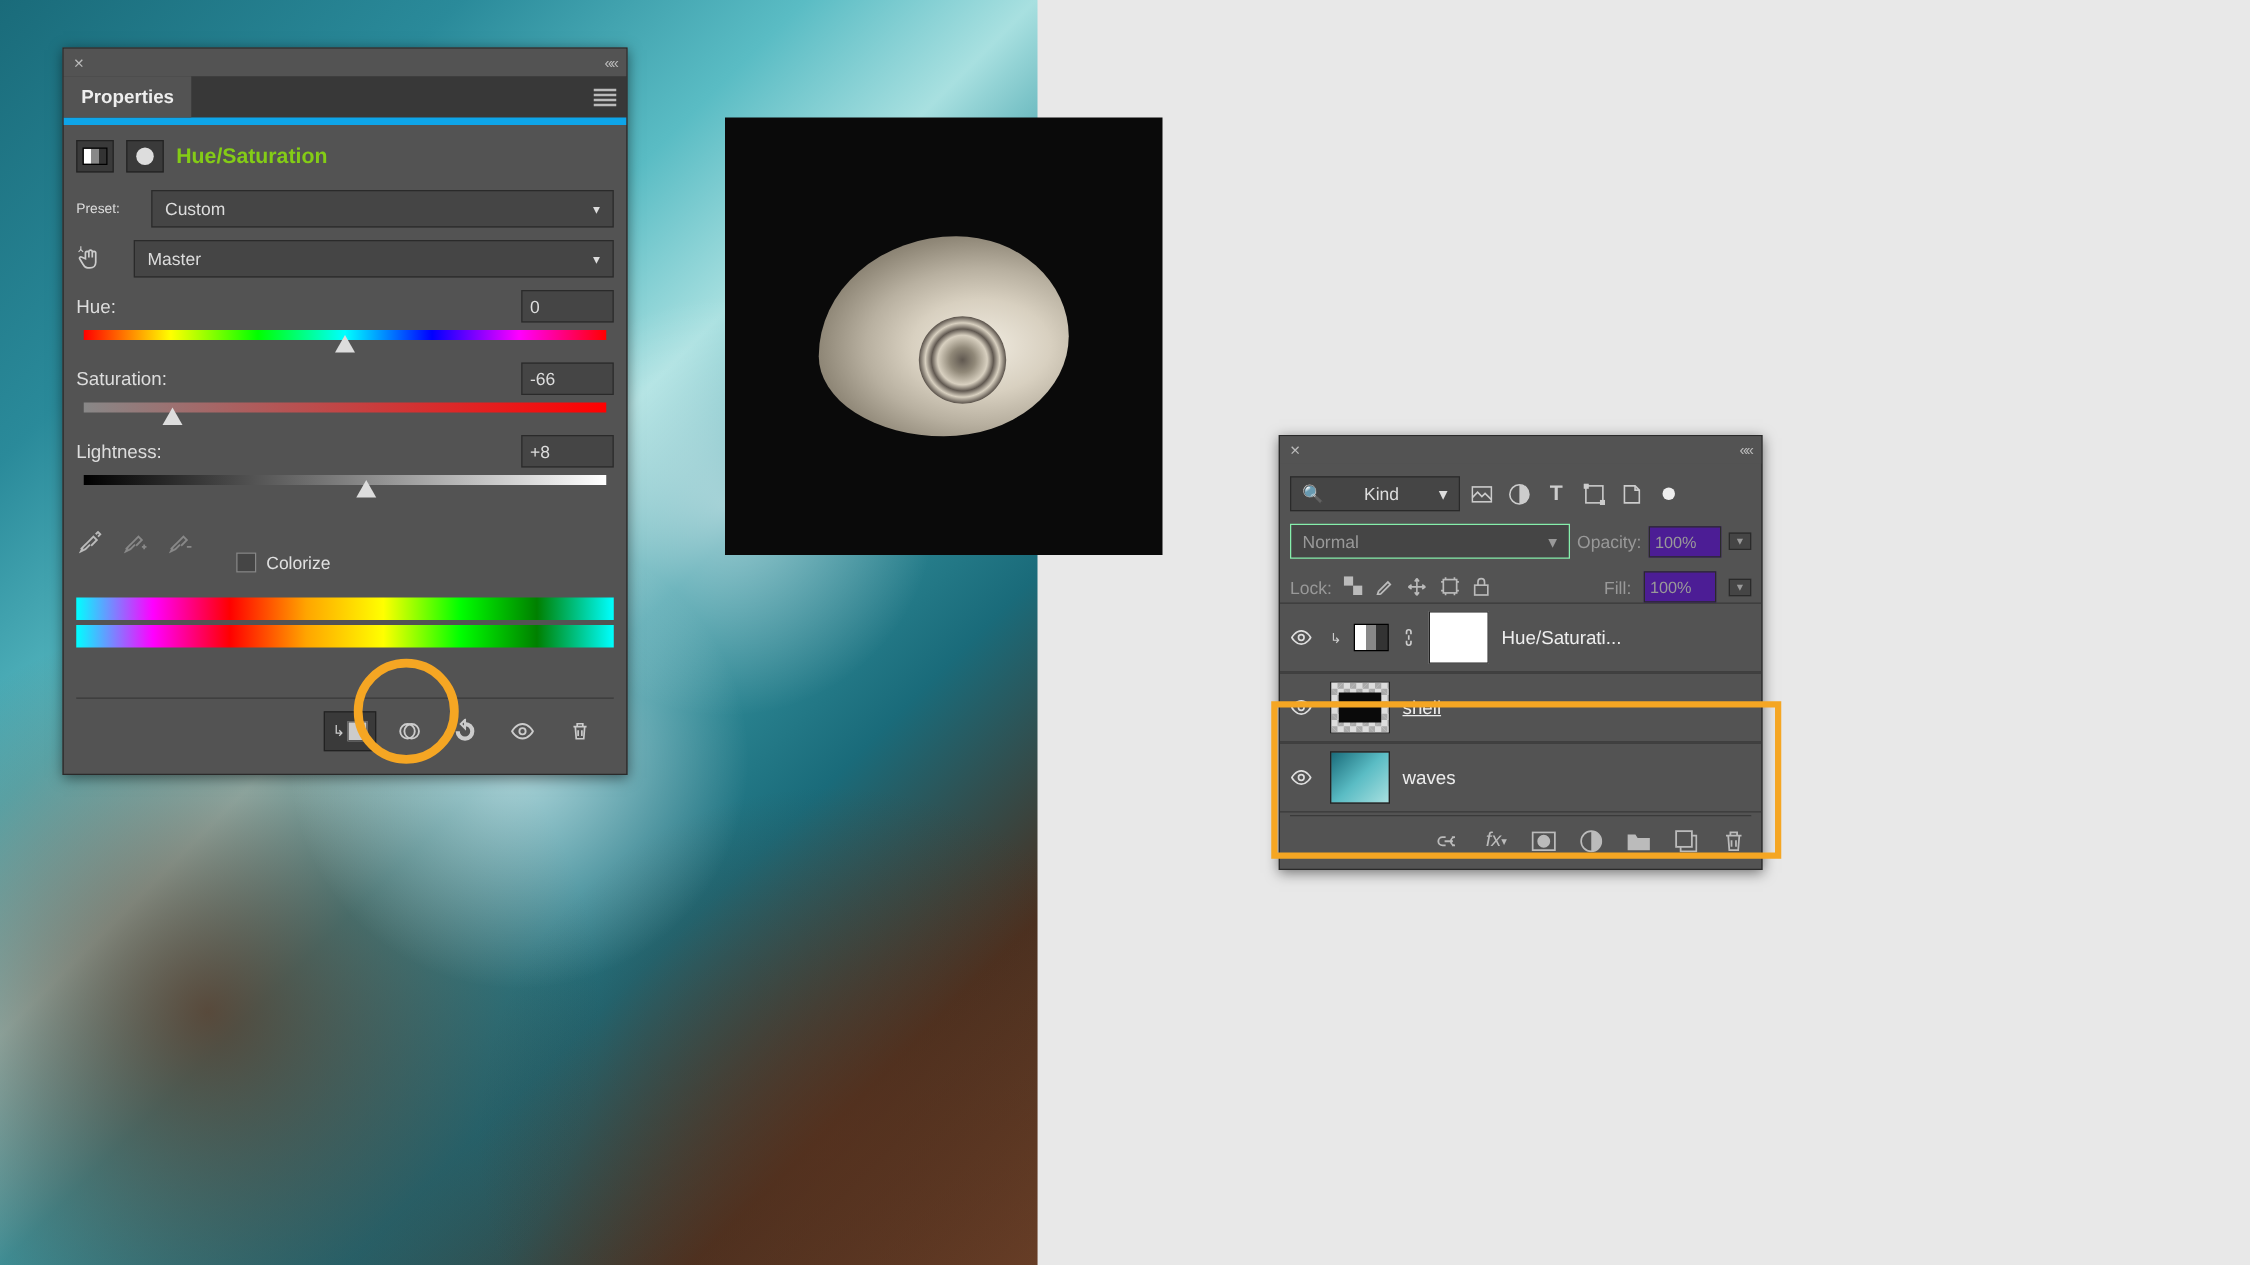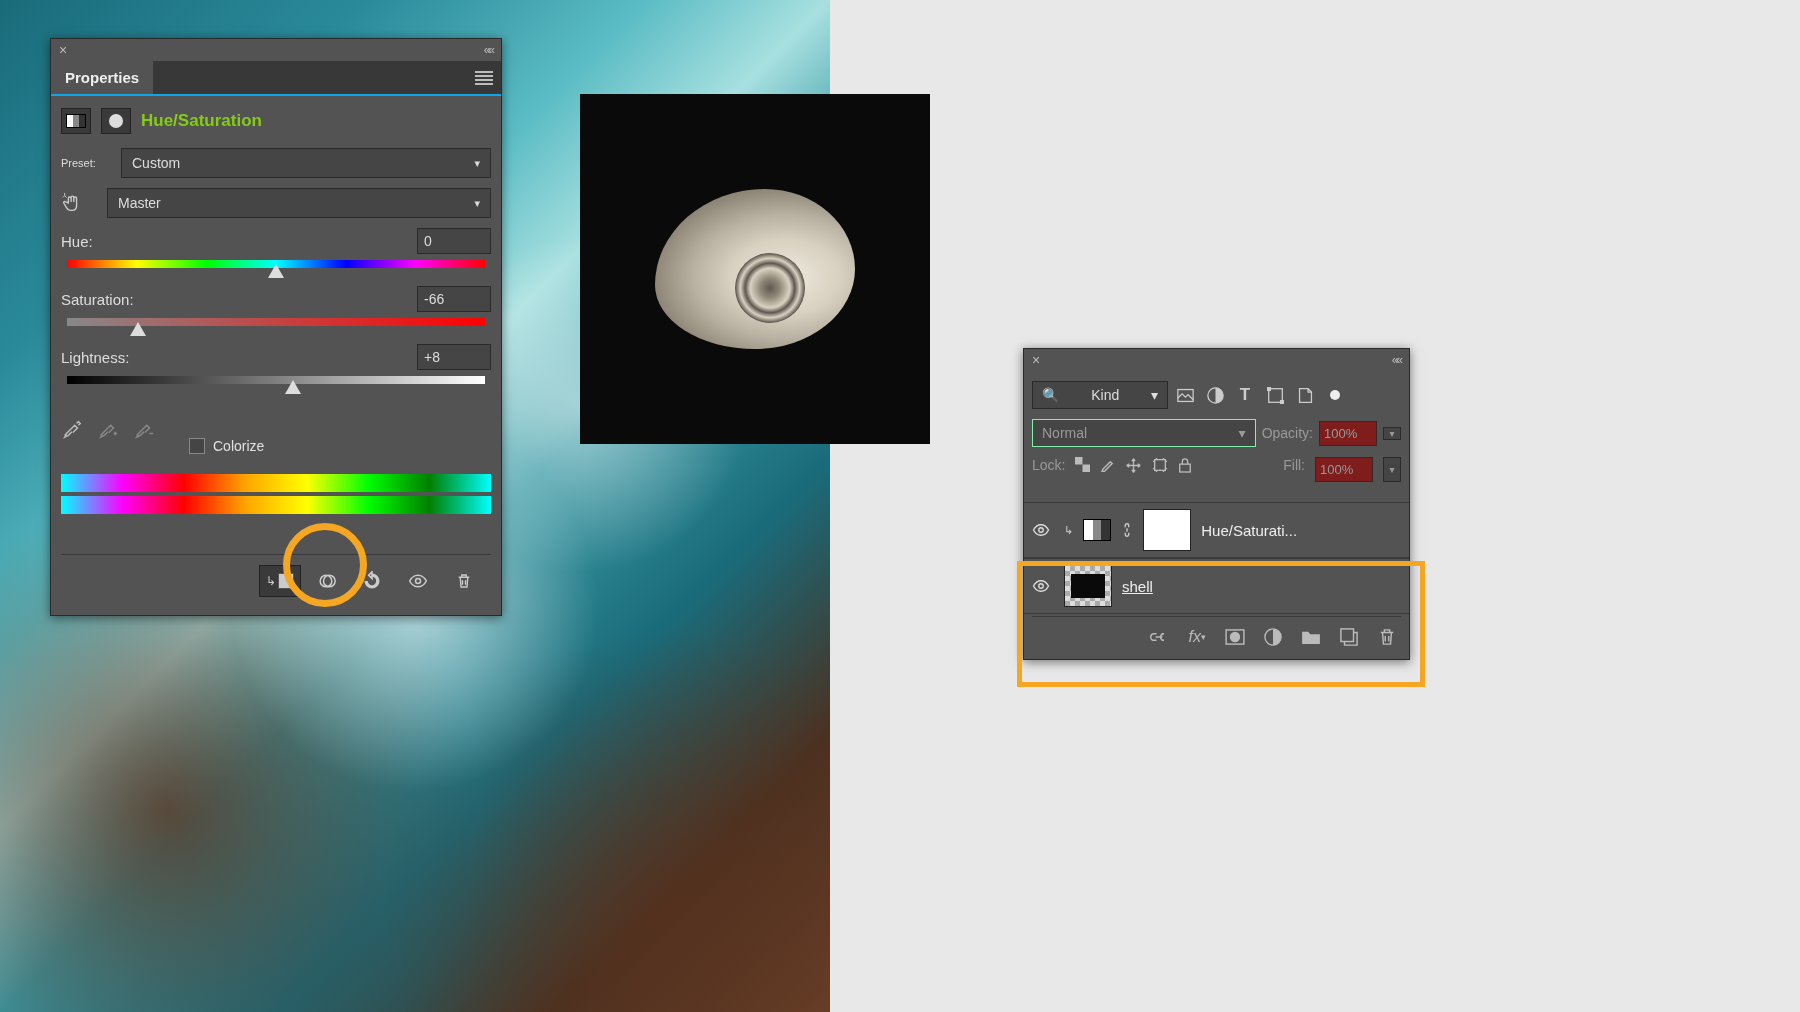--- a/index.html
+++ b/index.html
@@ -87,21 +87,21 @@
   padding: 0 8px;
 }
 .close-x { color: #bbb; font-size: 14px; cursor: pointer; }
 .collapse-chev { color: #bbb; font-size: 12px; letter-spacing: -2px; }
 .panel-tabs {
   display: flex;
   align-items: center;
   justify-content: space-between;
   background: #383838;
   padding-right: 8px;
-  border-bottom: 2px solid #0ea5e9;
+  border-bottom: 6px solid #0ea5e9;
 }
 .tab-active {
   background: #535353;
   padding: 8px 14px;
   color: #eee;
   font-size: 15px;
   font-weight: 600;
 }
 .menu-lines {
   width: 18px;
@@ -280,29 +280,29 @@
 .blend-select {
   flex: 1;
   background: #454545;
   border: 1px solid #86efac;
   padding: 5px 9px;
   display:flex;
   justify-content: space-between;
 }
 .pct-input {
   width: 48px;
-  background: #7f1d1d;
+  background: #4c1d95;
   border: 1px solid #2a2a2a;
   color: #999;
   padding: 4px 4px;
   font-size: 13px;
 }
 .mini-chev { width: 16px; border:1px solid #2a2a2a; background:#454545; font-size:10px; display:flex; align-items:center; justify-content:center; color:#999;}
 
-.lock-row { display: flex; gap: 10px; margin-bottom: 20px; color: #999; font-size: 14px;}
+.lock-row { display: flex; align-items: center; gap: 10px; margin-bottom: 0; color: #999; font-size: 14px;}
 .lock-icons { display: flex; gap: 10px; flex:1; color:#bbb; }
 
 .layer-list { margin: 0 -8px; }
 .layer-row {
   display: flex;
   align-items: center;
   height: 54px;
   border: 1px solid #3a3a3a;
   border-left: none;
   border-right: none;
@@ -615,20 +615,32 @@
           <svg width="18" height="14" viewBox="0 0 24 18" fill="none" stroke="#ddd" stroke-width="1.8">
               <path d="M2 9s3.5-7 10-7 10 7 10 7-3.5 7-10 7S2 9 2 9z"></path>
               <circle cx="12" cy="9" r="3"></circle>
             </svg>
         </div>
         <div class="layer-content">
           <div class="thumb-sm shell"></div>
           <span class="layer-name u">shell</span>
         </div>
       </div>
+      <div class="layer-row">
+        <div class="eye">
+          <svg width="18" height="14" viewBox="0 0 24 18" fill="none" stroke="#ddd" stroke-width="1.8">
+              <path d="M2 9s3.5-7 10-7 10 7 10 7-3.5 7-10 7S2 9 2 9z"></path>
+              <circle cx="12" cy="9" r="3"></circle>
+            </svg>
+        </div>
+        <div class="layer-content">
+          <div class="thumb-sm waves"></div>
+          <span class="layer-name">waves</span>
+        </div>
+      </div>
     </div>
 
     <div class="layers-footer">
       <div class="lf-icon">
           <svg width="20" height="14" viewBox="0 0 24 16" fill="none" stroke="#bbb" stroke-width="1.8">
             <path d="M9 8H6a4 4 0 010-8h3M15 8h3a4 4 0 010-8h-3M8 4h8" transform="translate(0,4)"></path>
           </svg>
         </div>
       <div class="lf-icon" style="font-style:italic;font-size:16px">fx<span style="font-size:9px;font-style:normal">▾</span></div>
       <div class="lf-icon">

